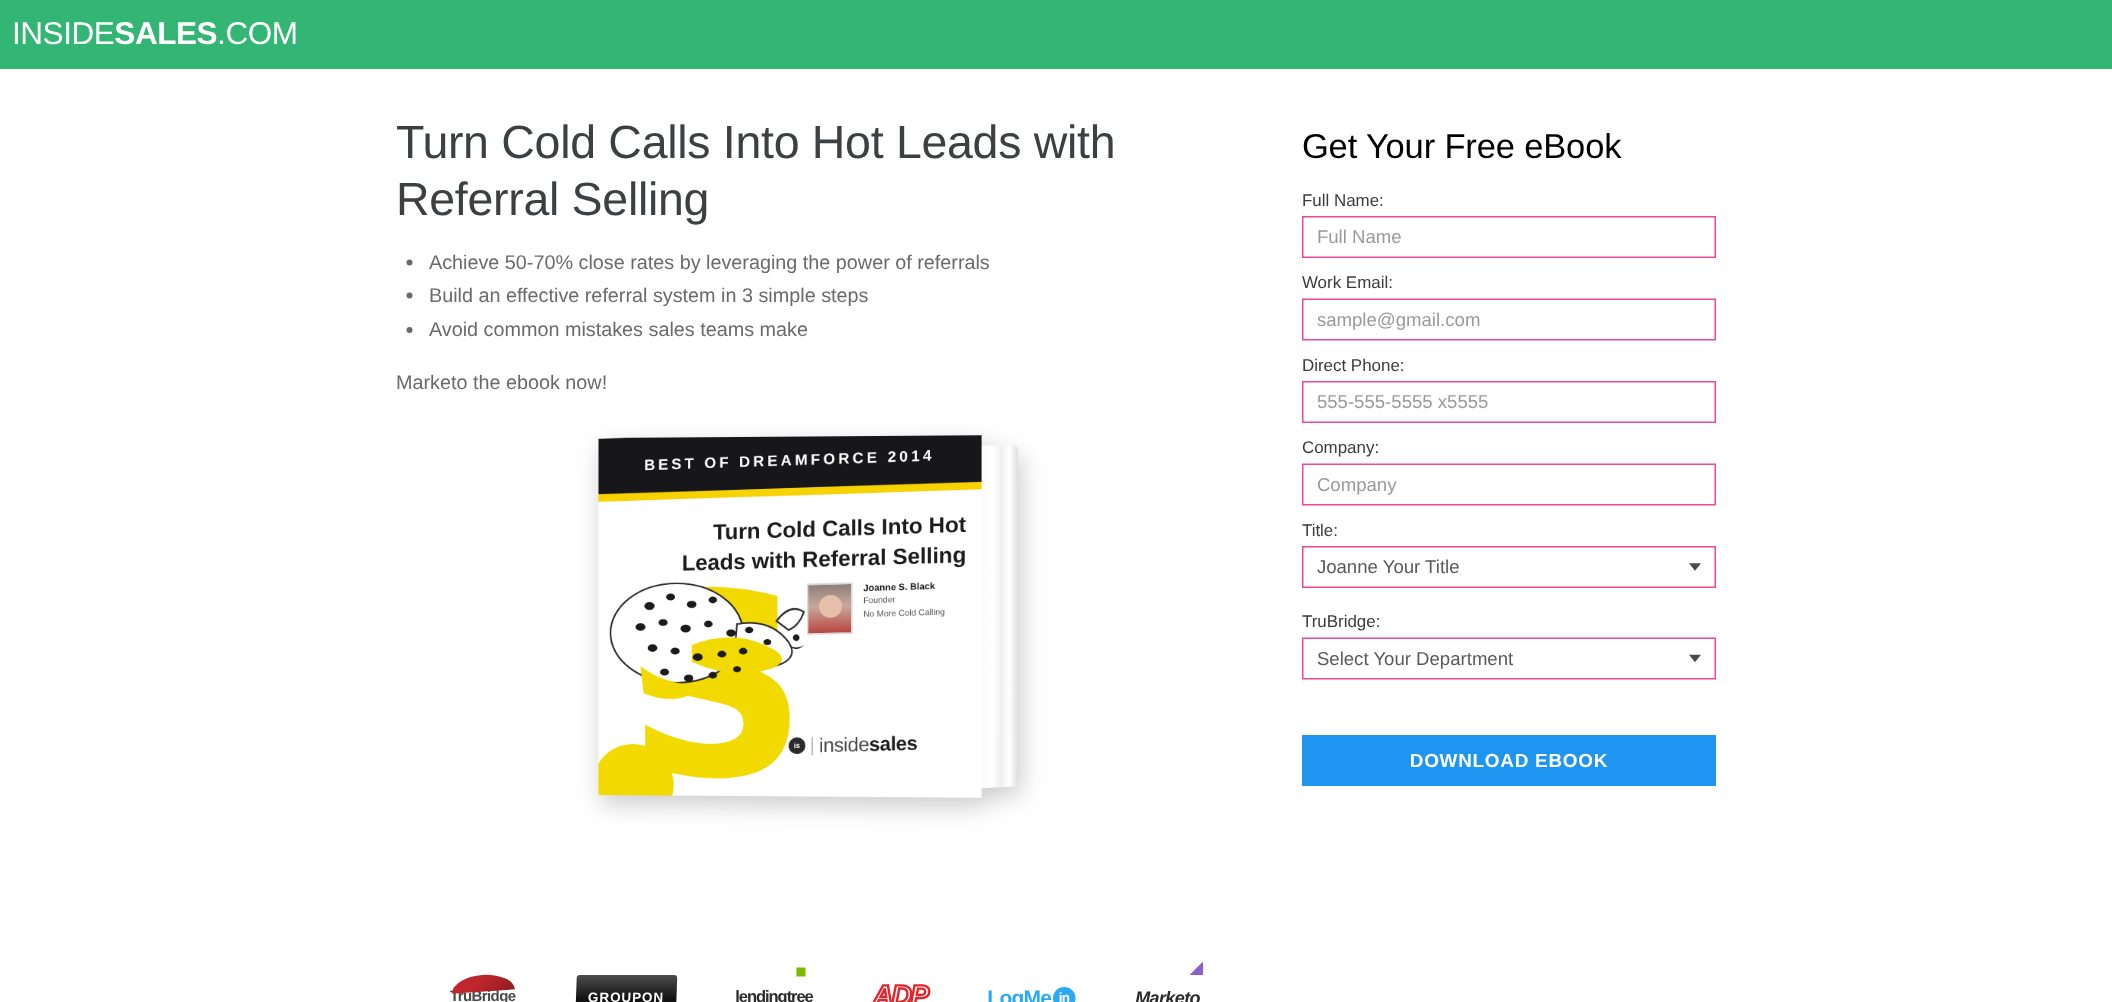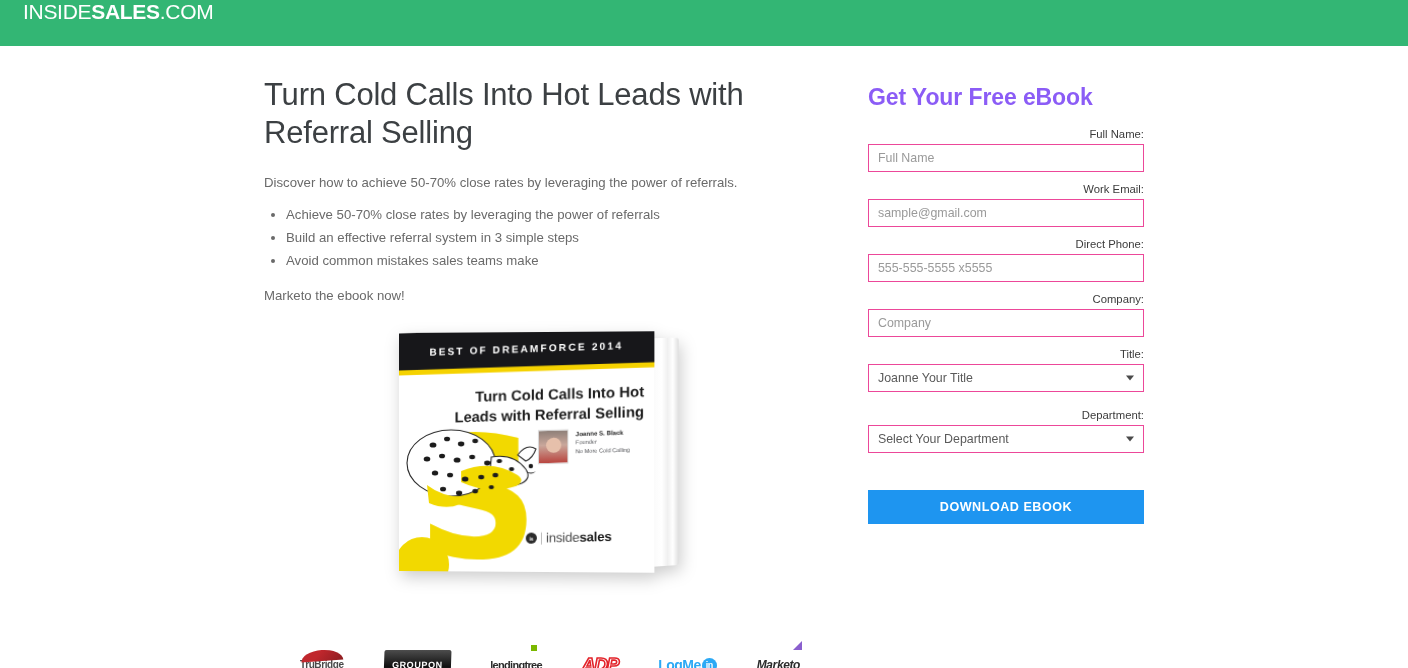--- a/index.html
+++ b/index.html
@@ -10,22 +10,22 @@
     font-family: "Liberation Sans", sans-serif;
     overflow: hidden;
     position: relative;
   }
 
   
   .topbar {
     height: 46px;
     background: #33b674;
     display: flex;
-    align-items: flex-start;
-    padding-left: 23px;
+    align-items: center;
+    padding-left: 8px;
   }
   .logo {
     font-size: 21px;
     letter-spacing: -0.3px;
     color: #ffffff;
     font-weight: 400;
     white-space: nowrap;
   }
   .logo .b { font-weight: 700; }
 
@@ -272,31 +272,30 @@
     width: 0; height: 0;
     border-left: 9px solid transparent;
     border-bottom: 9px solid #8a5fce;
   }
 
   
   .form-col { width: 278px; padding-top: 38px; }
   h2.form-title {
     margin: 0 0 17px 0;
     font-size: 23px;
-    font-weight: 700;
-    color: #8b5cf6;
+    font-weight: 400;
+    color: #000000;
     letter-spacing: -0.1px;
   }
   .field { margin-bottom: 11px; }
   .field label {
     display: block;
     font-size: 11.3px;
     color: #3b3b3b;
     margin-bottom: 4px;
-    text-align: right;
   }
   .field input, .field .select {
     display: block;
     width: 100%;
     height: 28px;
     border: 1px solid #ec4899;
     background: #ffffff;
     font-family: "Liberation Sans", sans-serif;
     font-size: 12.4px;
     color: #9a9a9a;
@@ -340,21 +339,20 @@
 
 <div class="topbar">
   <div class="logo"><span>INSIDE</span><span class="b">SALES</span><span>.COM</span></div>
 </div>
 
 <div class="page">
   <div class="wrap">
 
     <div class="left">
       <h1 class="headline">Turn Cold Calls Into Hot Leads with Referral Selling</h1>
-      <p class="subtext">Discover how to achieve 50-70% close rates by leveraging the power of referrals.</p>
       <ul class="benefits">
         <li>Achieve 50-70% close rates by leveraging the power of referrals</li>
         <li>Build an effective referral system in 3 simple steps</li>
         <li>Avoid common mistakes sales teams make</li>
       </ul>
       <p class="closing">Marketo the ebook now!</p>
 
       <div class="book-area">
         <div class="book">
           <div class="book-pages"></div>
@@ -447,21 +445,21 @@
 
       <div class="field select-field">
         <label>Title:</label>
         <div class="select">
           <span>Joanne Your Title</span>
           <span class="caret"></span>
         </div>
       </div>
 
       <div class="field select-field">
-        <label>Department:</label>
+        <label>TruBridge:</label>
         <div class="select">
           <span>Select Your Department</span>
           <span class="caret"></span>
         </div>
       </div>
 
 
       <button class="cta">DOWNLOAD EBOOK</button>
     </div>
   </div>

